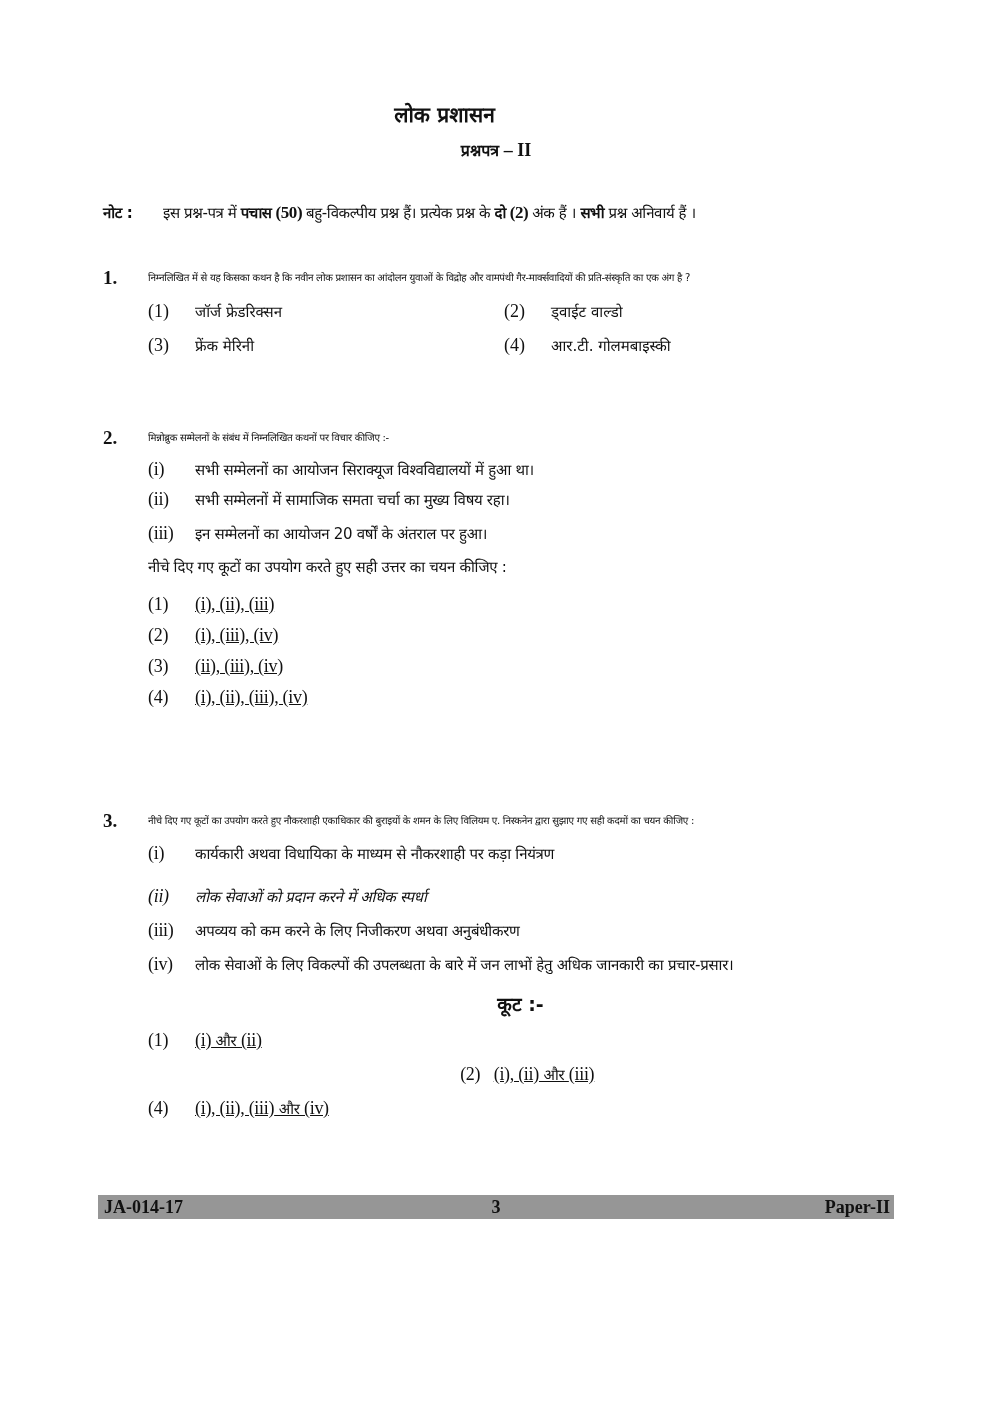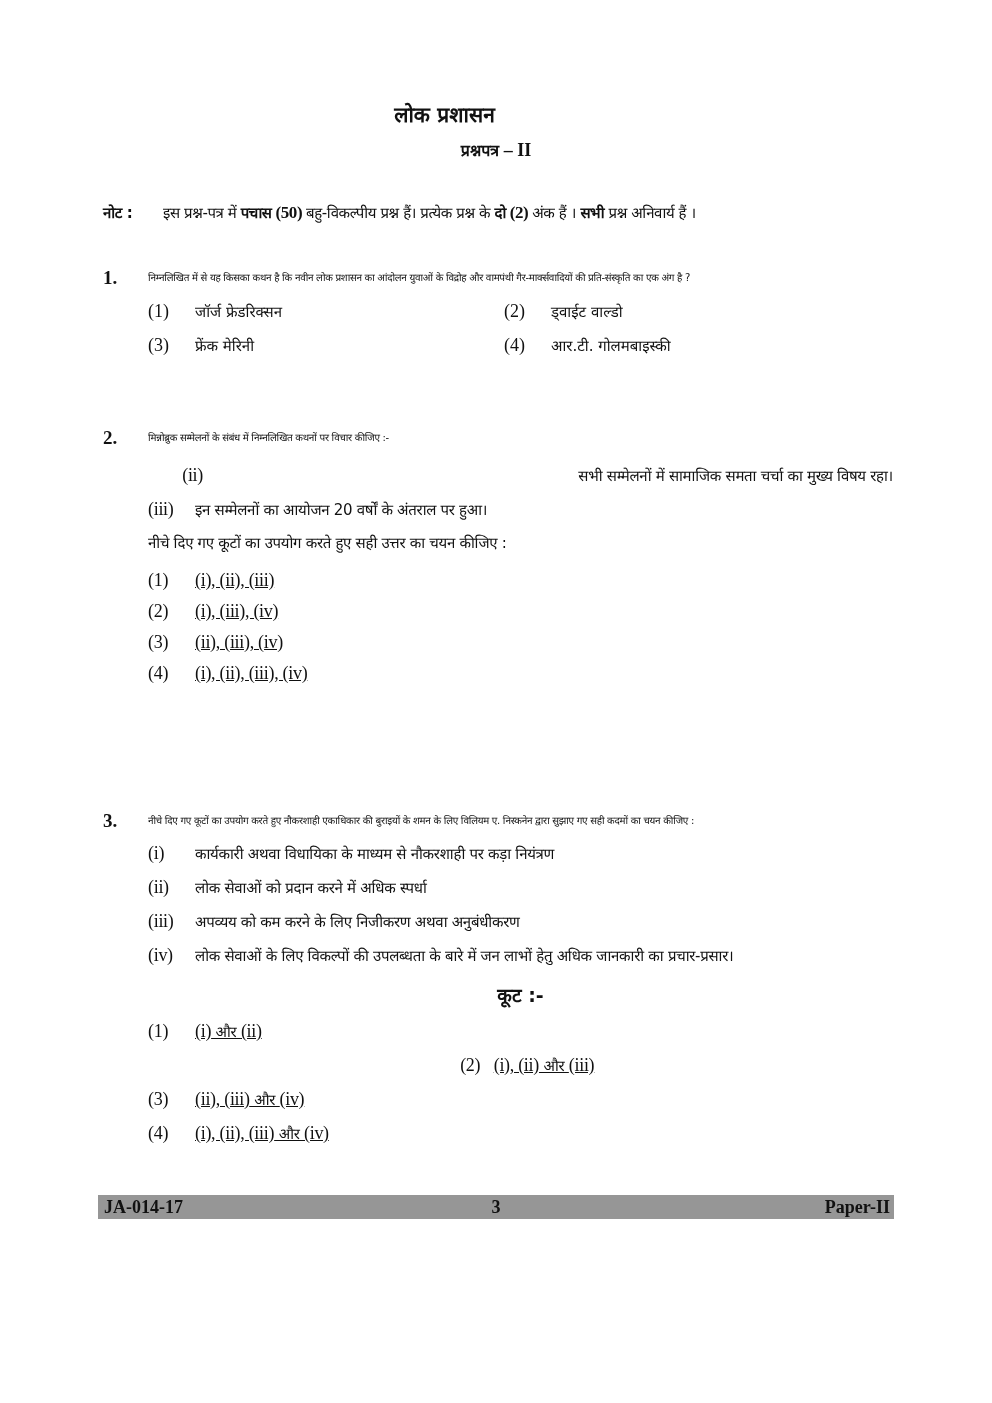--- a/index.html
+++ b/index.html
@@ -60,40 +60,40 @@
   </div>
   <div class="opts2">
     <div class="cell" style="left:0;"><span class="n">(3)</span><span>फ्रेंक मेरिनी</span></div>
     <div class="cell" style="left:356px;"><span class="n">(4)</span><span>आर.टी. गोलमबाइस्की</span></div>
   </div>
 </div>
 
 <div class="q" style="top:425px;">
   <div class="qnum" style="top:2px;">2.</div>
   <div class="qtext">मिन्नोब्रुक सम्मेलनों के संबंध में निम्नलिखित कथनों पर विचार कीजिए :-</div>
-  <div class="row" style="margin-top:14px;text-align:right;"><span class="roman-lbl">(ii)</span><span class="txt">सभी सम्मेलनों में सामाजिक समता चर्चा का मुख्य विषय रहा।</span></div>
+  <div class="row" style="margin-top:8px;"><span class="roman-lbl">(i)</span><span class="txt">सभी सम्मेलनों का आयोजन सिराक्यूज विश्वविद्यालयों में हुआ था।</span></div>
+  <div class="row" style="margin-top:5px;"><span class="roman-lbl">(ii)</span><span class="txt">सभी सम्मेलनों में सामाजिक समता चर्चा का मुख्य विषय रहा।</span></div>
   <div class="row" style="margin-top:9px;"><span class="roman-lbl">(iii)</span><span class="txt">इन सम्मेलनों का आयोजन 20 वर्षों के अंतराल पर हुआ।</span></div>
   <div class="row" style="margin-top:9px;">नीचे दिए गए कूटों का उपयोग करते हुए सही उत्तर का चयन कीजिए :</div>
   <div class="row opt" style="margin-top:11px;line-height:31px;"><span class="n">(1)</span><span>(i), (ii), (iii)</span></div>
   <div class="row opt" style="line-height:31px;"><span class="n">(2)</span><span>(i), (iii), (iv)</span></div>
   <div class="row opt" style="line-height:31px;"><span class="n">(3)</span><span>(ii), (iii), (iv)</span></div>
   <div class="row opt" style="line-height:31px;"><span class="n">(4)</span><span>(i), (ii), (iii), (iv)</span></div>
 </div>
 
 <div class="q" style="top:808px;">
   <div class="qnum" style="top:2px;">3.</div>
   <div class="qtext">नीचे दिए गए कूटों का उपयोग करते हुए नौकरशाही एकाधिकार की बुराइयों के शमन के लिए विलियम ए. निस्कनेन द्वारा सुझाए गए सही कदमों का चयन कीजिए :</div>
   <div class="row" style="margin-top:9px;"><span class="roman-lbl">(i)</span><span class="txt">कार्यकारी अथवा विधायिका के माध्यम से नौकरशाही पर कड़ा नियंत्रण</span></div>
-  <div class="row" style="margin-top:9px;"><span class="roman-lbl">(ii)</span><span class="txt">लोक सेवाओं को प्रदान करने में अधिक स्पर्धा</span></div>
+  <div class="row" style="margin-top:18px;font-style:italic;"><span class="roman-lbl">(ii)</span><span class="txt">लोक सेवाओं को प्रदान करने में अधिक स्पर्धा</span></div>
   <div class="row" style="margin-top:9px;"><span class="roman-lbl">(iii)</span><span class="txt">अपव्यय को कम करने के लिए निजीकरण अथवा अनुबंधीकरण</span></div>
   <div class="row" style="margin-top:9px;"><span class="roman-lbl">(iv)</span><span class="txt">लोक सेवाओं के लिए विकल्पों की उपलब्धता के बारे में जन लाभों हेतु अधिक जानकारी का प्रचार-प्रसार।</span></div>
   <div class="koot" style="margin-top:11px;line-height:30px;text-align:center;">कूट :-</div>
   <div class="row opt" style="margin-top:5px;line-height:33px;"><span class="n">(1)</span><span>(i)</span><span class="hi"> और </span><span>(ii)</span></div>
   <div class="row opt" style="line-height:33px;text-align:center;"><span class="n">(2)</span><span>(i), (ii)</span><span class="hi"> और </span><span>(iii)</span></div>
-  <div class="row opt" style="line-height:33px;"><span class="n">(3)</span><span>(ii), (iii)</span><span class="hi"> और </span><span>(iv)</span></div>
   <div class="row opt" style="line-height:33px;"><span class="n">(4)</span><span>(i), (ii), (iii)</span><span class="hi"> और </span><span>(iv)</span></div>
 </div>
 
 <div class="footer">
   <span class="c">3</span>
   <span class="l">JA-014-17</span>
   <span class="r">Paper-II</span>
 </div>
 
 </body></html>

